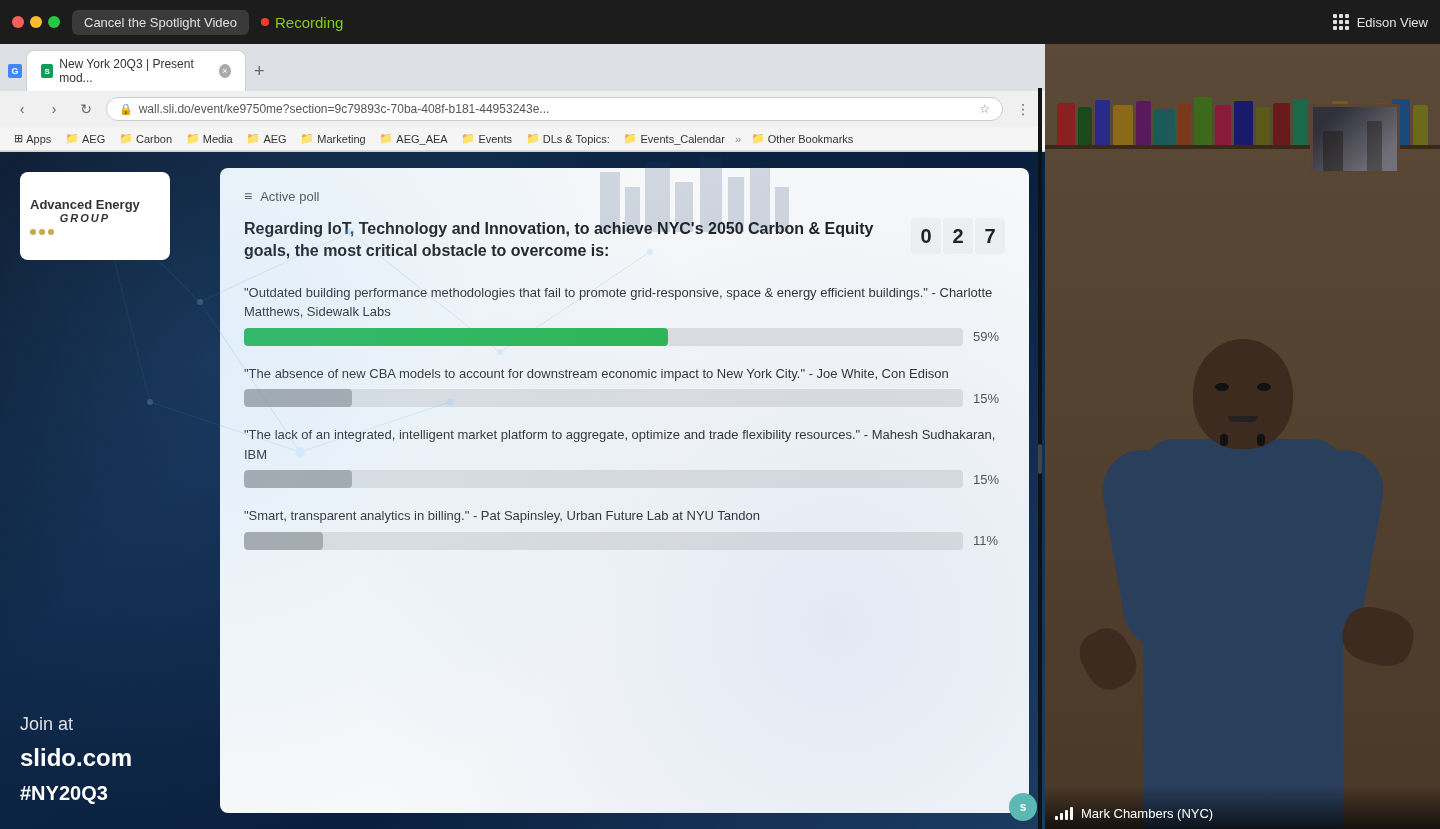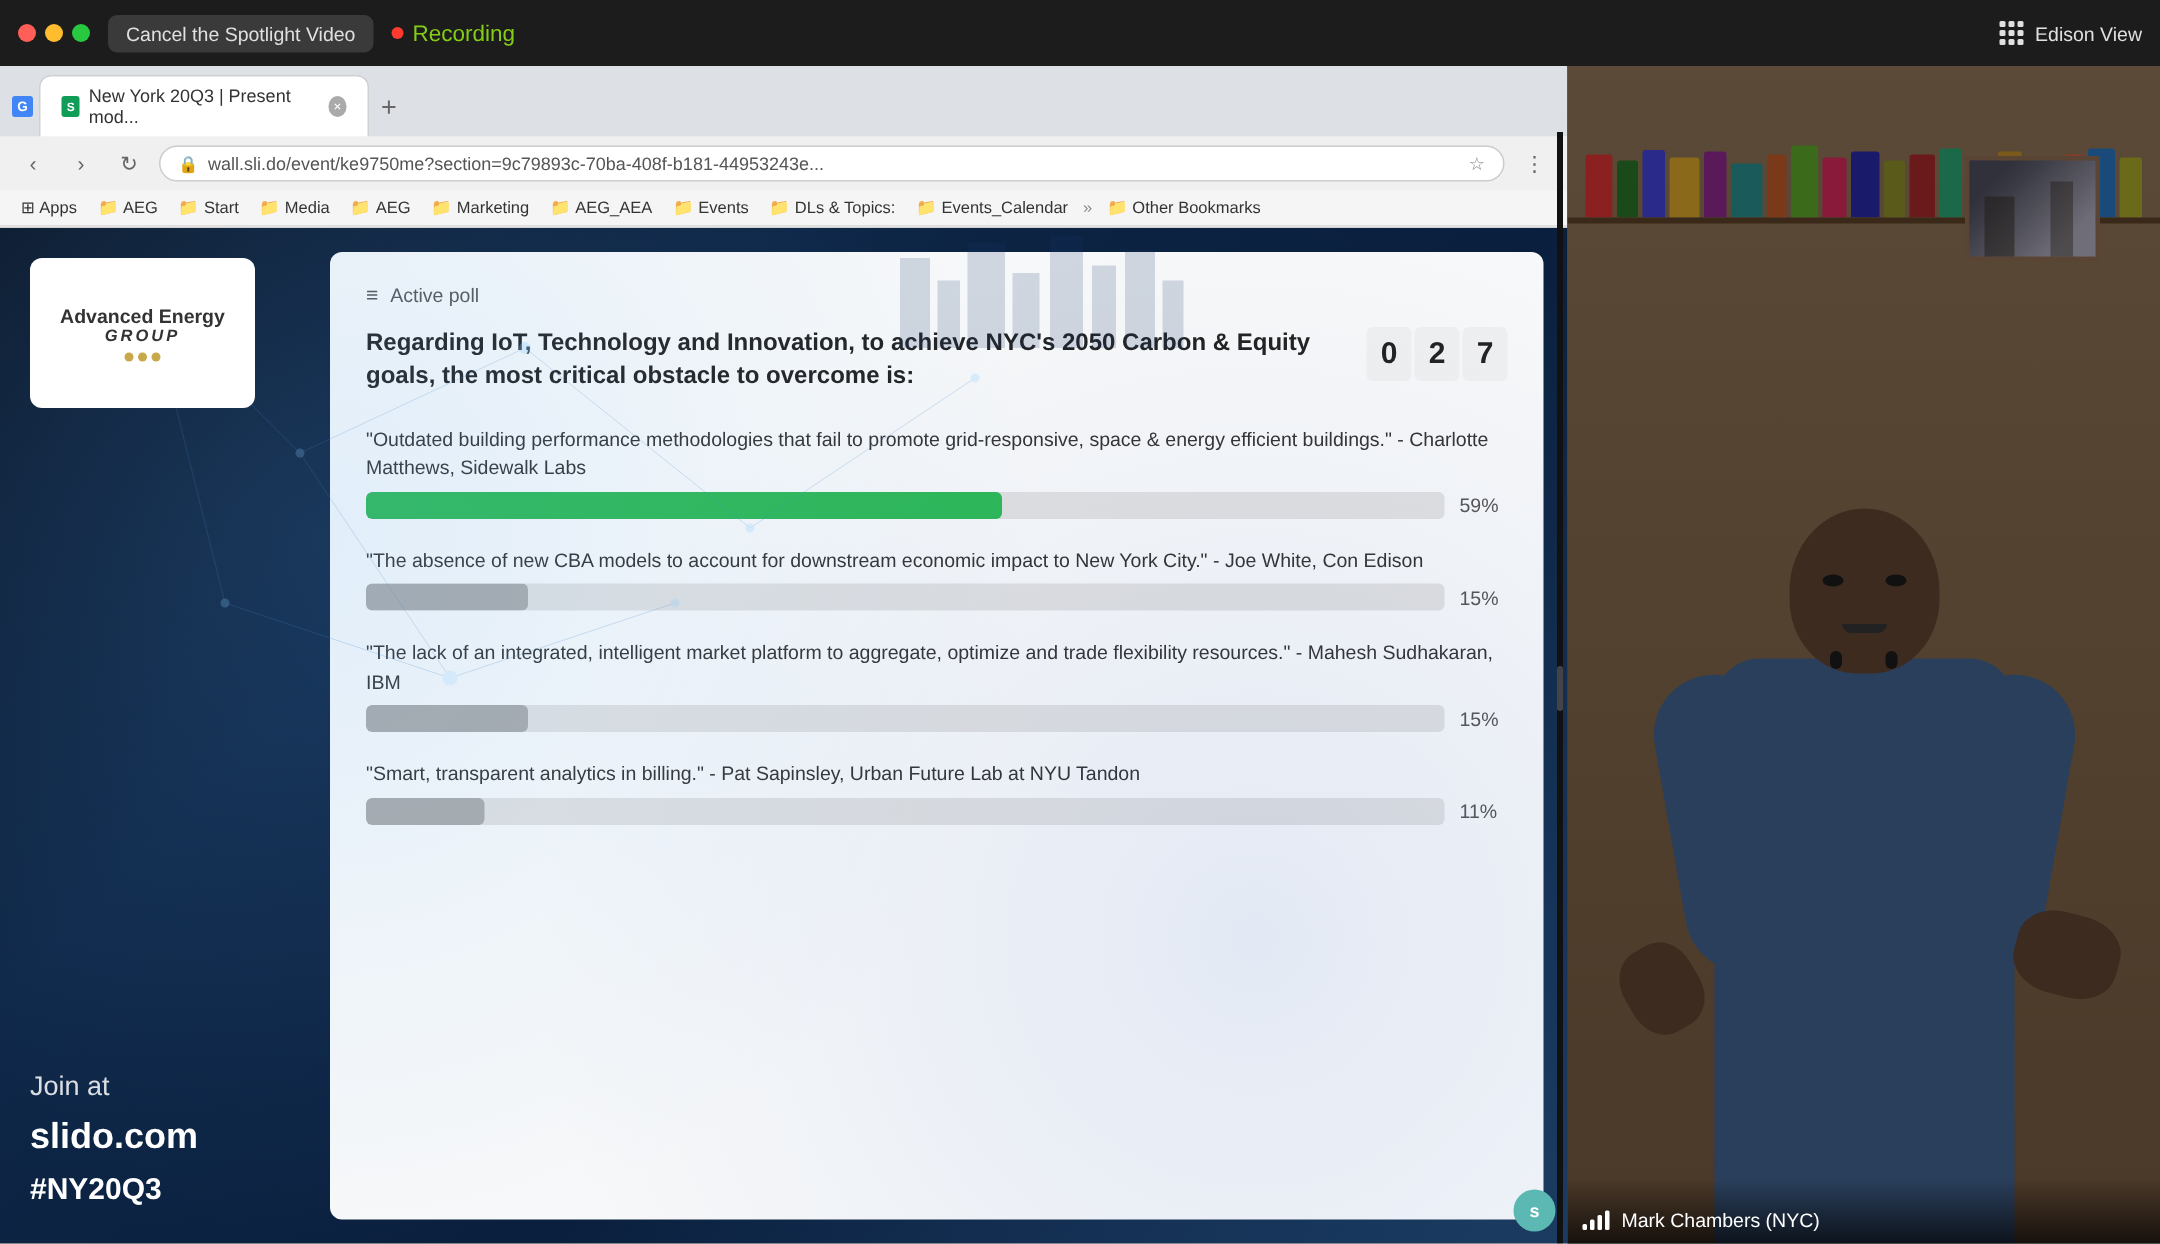--- a/index.html
+++ b/index.html
@@ -289,24 +289,24 @@
       align-items: flex-start;
       padding: 20px 20px;
       position: relative;
       z-index: 2;
     }
 
     #aeg-logo {
       background: white;
       border-radius: 8px;
       width: 150px;
-      height: 100px;
+      height: 88px;
       display: flex;
       flex-direction: column;
-      align-items: center;
+      align-items: flex-start;
       justify-content: center;
       padding: 10px;
       margin-bottom: 20px;
     }
     #aeg-logo-text {
       font-size: 13px;
       color: #333;
       font-weight: 600;
       text-align: center;
       line-height: 1.2;
@@ -688,21 +688,21 @@
         <span class="bm-item">
           <span>⊞</span>
           <span>Apps</span>
         </span>
         <span class="bm-item">
           <span>📁</span>
           <span>AEG</span>
         </span>
         <span class="bm-item">
           <span>📁</span>
-          <span>Start</span>
+          <span>Carbon</span>
         </span>
         <span class="bm-item">
           <span>📁</span>
           <span>Media</span>
         </span>
         <span class="bm-item">
           <span>📁</span>
           <span>AEG</span>
         </span>
         <span class="bm-item">

